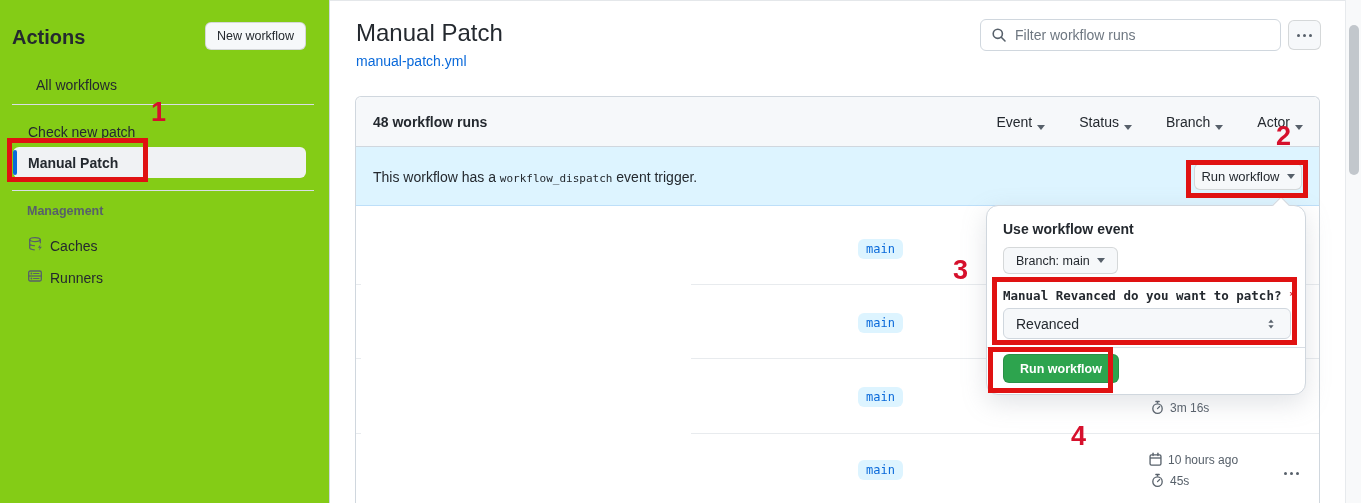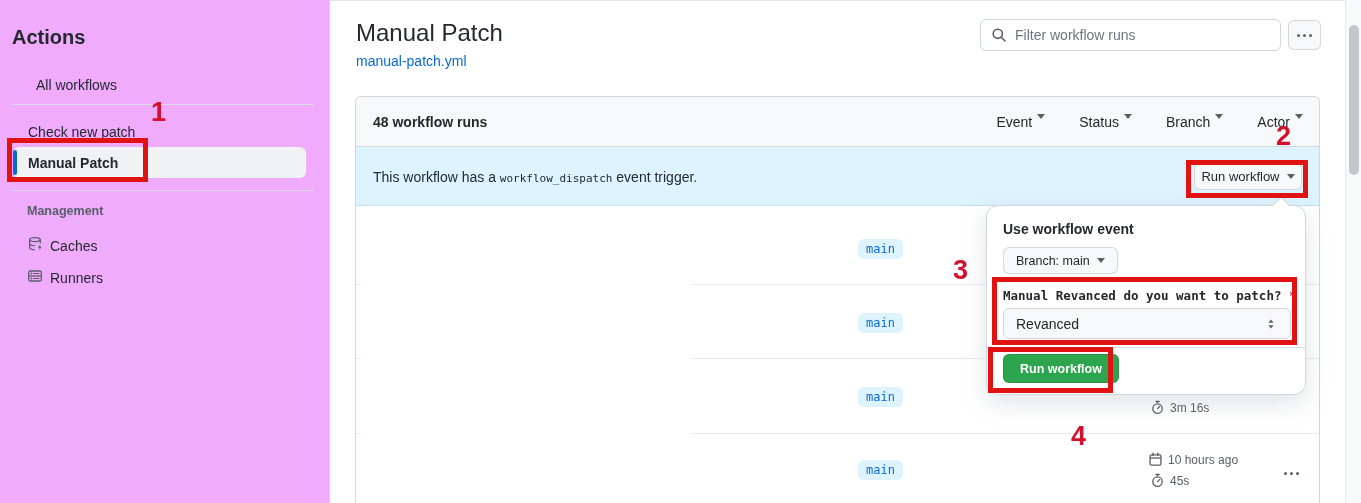--- a/index.html
+++ b/index.html
@@ -8,21 +8,21 @@
     font-family:"Liberation Sans", sans-serif;
     color:#24292f; background:#ffffff; position:relative;
   }
   .mono { font-family:"DejaVu Sans Mono", monospace; }
 
   
   .top-hairline { position:absolute; left:0; top:0; width:100%; height:1px; background:#e4e7ea; }
   .tab-indicator { position:absolute; left:222px; top:0; width:86px; height:3px; background:#fd8c73; border-radius:0 0 2px 2px; }
 
   
-  .sidebar { position:absolute; left:0; top:0; width:330px; height:503px; background:#f0abfc; border-right:1px solid #d0d7de; }
+  .sidebar { position:absolute; left:0; top:0; width:330px; height:503px; background:#84cc16; border-right:1px solid #d0d7de; }
   .sidebar-title { position:absolute; left:12px; top:26px; font-size:20px; font-weight:bold; }
   .btn-secondary {
     display:inline-flex; align-items:center; justify-content:center;
     background:#f6f8fa; border:1px solid rgba(27,31,36,0.15); border-radius:6px;
     font-size:12.5px; color:#24292f; cursor:pointer;
   }
   .new-workflow-btn { position:absolute; left:205px; top:22px; width:101px; height:28px; }
   .side-item { position:absolute; left:28px; font-size:14px; color:#24292f; cursor:pointer; white-space:nowrap; }
   .side-divider { position:absolute; left:12px; width:302px; height:1px; background:#d8dee4; }
   .selected-row { position:absolute; left:13px; top:147px; width:293px; height:31px; background:#f0f2f4; border-radius:6px; }
@@ -39,21 +39,21 @@
   .search-box input::placeholder { color:#6e7781; }
   .kebab-btn { position:absolute; left:1288px; top:20px; width:33px; height:30px; }
   .dots { display:inline-flex; gap:3px; align-items:center; }
   .dots i { width:3px; height:3px; border-radius:50%; background:#57606a; }
 
   
   .card { position:absolute; left:355px; top:96px; width:965px; height:407px; border:1px solid #d0d7de; border-bottom:none; border-radius:6px 6px 0 0; background:#fff; }
   .card-header { position:absolute; left:0; top:0; width:100%; height:50px; background:#f6f8fa; border-bottom:1px solid #d0d7de; border-radius:6px 6px 0 0; display:flex; align-items:center; }
   .runs-count { margin-left:17px; font-size:14px; font-weight:bold; }
   .filters { position:absolute; right:16px; top:0; height:50px; display:flex; align-items:center; gap:34px; }
-  .filter { display:flex; align-items:flex-start; gap:5px; font-size:14px; color:#24292f; cursor:pointer; }
+  .filter { display:flex; align-items:flex-end; gap:5px; font-size:14px; color:#24292f; cursor:pointer; }
   .caret-down { width:0; height:0; border-left:4px solid transparent; border-right:4px solid transparent; border-top:5px solid #57606a; display:inline-block; }
   .banner { position:absolute; left:0; top:50px; width:100%; height:59px; background:#ddf4ff; border-bottom:1px solid rgba(9,105,218,0.15); }
   .banner-text { position:absolute; left:17px; top:22px; font-size:14px; }
   .banner-text .mono { font-size:11px; }
   .run-workflow-toggle { position:absolute; left:838px; top:16px; width:108px; height:27px; gap:7px; background:#f6f8fa; font-size:13px; }
 
   .row-divider { position:absolute; left:335px; width:628px; height:1px; background:#e8ebee; }
   .row-divider-stub { position:absolute; left:0; width:5px; height:1px; background:#e8ebee; }
   .branch-badge { position:absolute; left:502px; height:20px; padding:1px 8px; background:#ddf4ff; color:#0969da; font-family:"DejaVu Sans Mono", monospace; font-size:12px; line-height:18px; border-radius:6px; cursor:pointer; }
   .run-meta { position:absolute; display:flex; align-items:center; gap:5px; font-size:12px; color:#57606a; }
@@ -80,20 +80,21 @@
   .scroll-thumb { position:absolute; left:3px; top:25px; width:10px; height:150px; background:#c2c7cc; border-radius:5px; }
 </style>
 </head>
 <body>
 
 <div class="top-hairline"></div>
 <div class="tab-indicator"></div>
 
 <nav class="sidebar">
   <h1 class="sidebar-title">Actions</h1>
+  <button class="btn-secondary new-workflow-btn">New workflow</button>
 
   <div class="side-item" style="top:77px;margin-left:8px;">All workflows</div>
   <div class="side-divider" style="top:104px;"></div>
   <div class="side-item" style="top:124px;">Check new patch</div>
 
   <div class="selected-row"></div>
   <div class="selected-bar"></div>
   <div class="side-item" style="top:155px; font-weight:bold;">Manual Patch</div>
 
   <div class="side-divider" style="top:190px;"></div>

